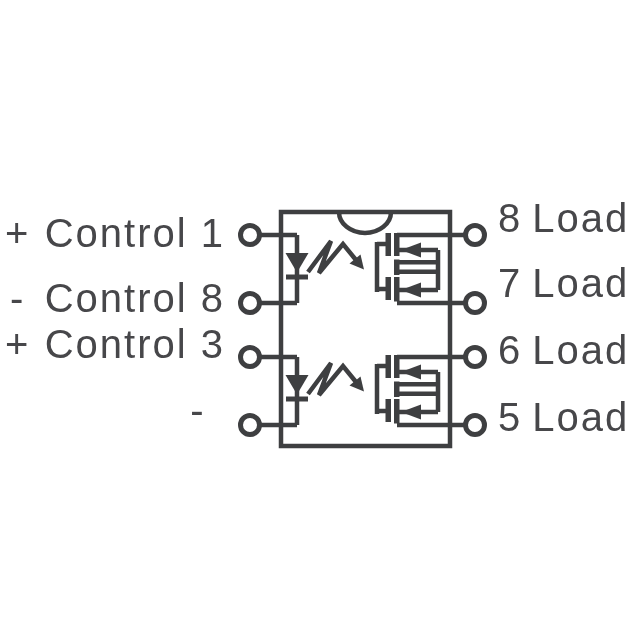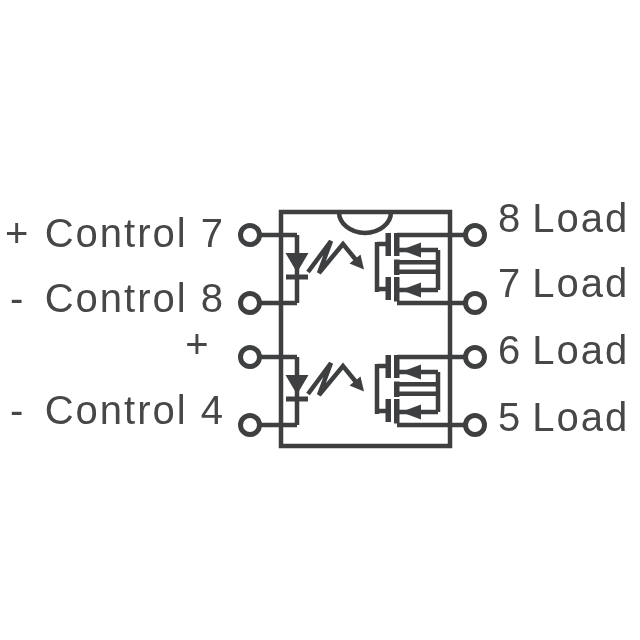--- a/index.html
+++ b/index.html
@@ -66,32 +66,32 @@
       <circle class="pin" cx="250" cy="303" r="9.5"></circle>
       <circle class="pin" cx="475" cy="235" r="9.5"></circle>
       <circle class="pin" cx="475" cy="303" r="9.5"></circle>
     </g>
 
     <use href="#channel" transform="translate(0,122)"></use>
   </svg>
 
   <div class="lbl lbl-left" style="top:211px">
     <span class="sign">+</span>
-    <span>Control 7</span>
+    <span>Control 1</span>
   </div>
   <div class="lbl lbl-left" style="top:276px">
     <span class="sign">-</span>
     <span>Control 8</span>
   </div>
   <div class="lbl lbl-left" style="top:322px">
     <span class="sign">+</span>
+    <span>Control 3</span>
   </div>
   <div class="lbl lbl-left" style="top:388px">
     <span class="sign">-</span>
-    <span>Control 4</span>
   </div>
 
   <div class="lbl lbl-right" style="top:196px">
     <span class="pin-num">8</span>
     <span>Load</span>
   </div>
   <div class="lbl lbl-right" style="top:261px">
     <span class="pin-num">7</span>
     <span>Load</span>
   </div>

